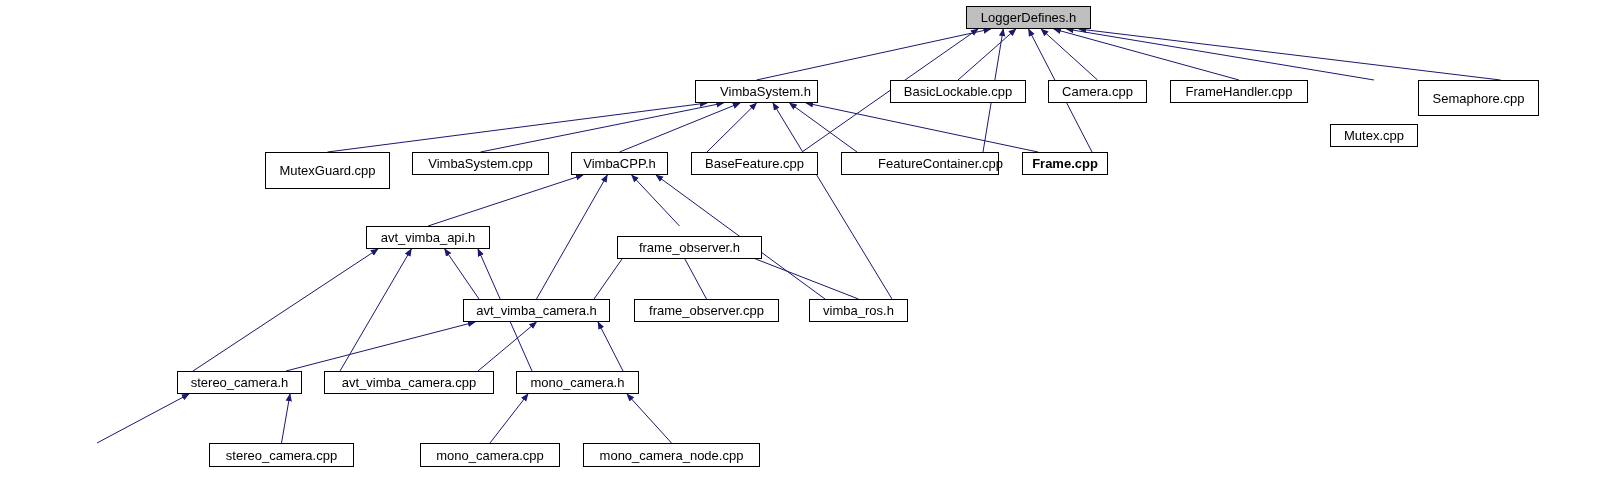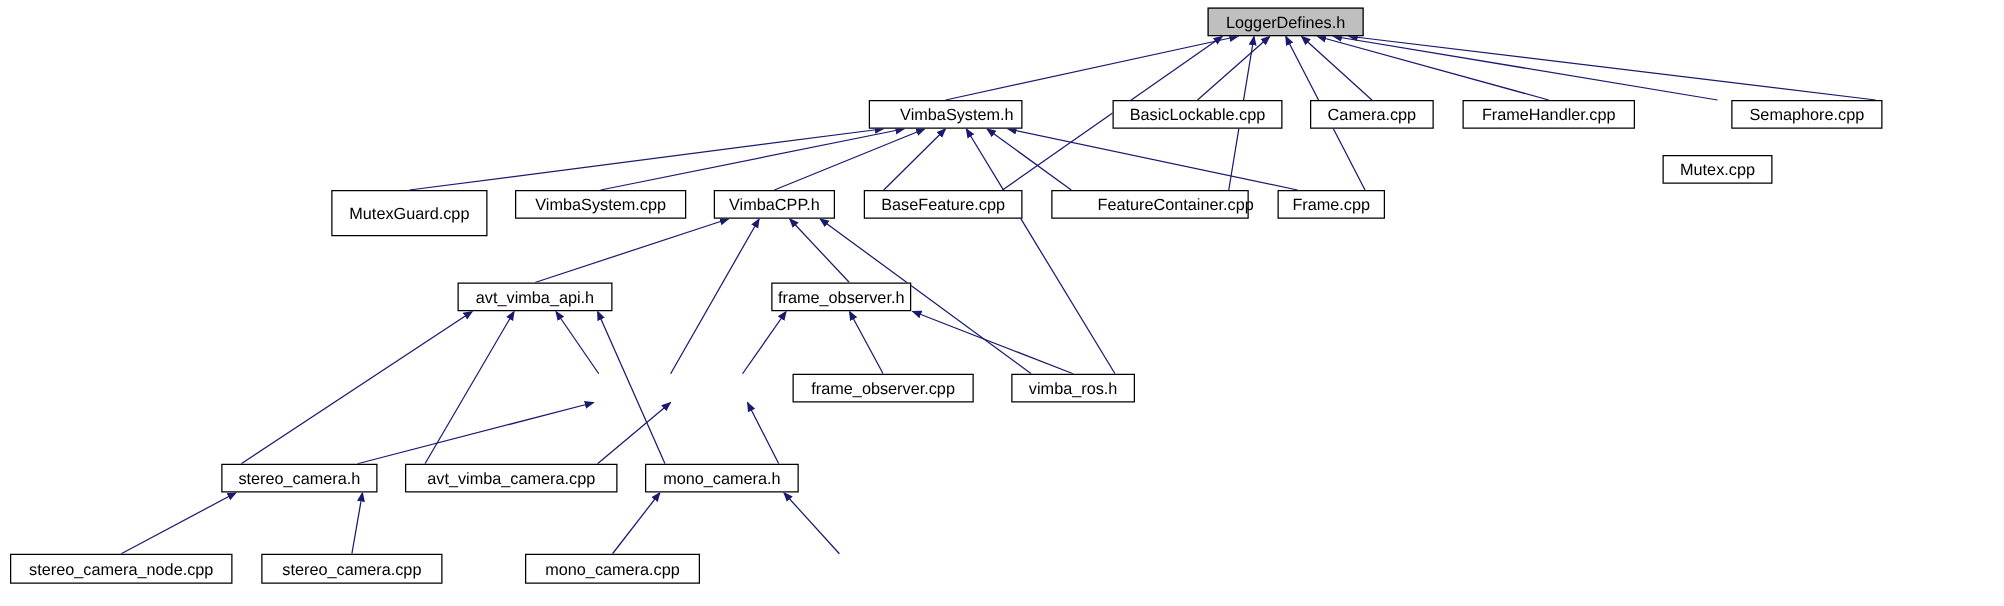--- a/index.html
+++ b/index.html
@@ -91,30 +91,31 @@
         <line x1="671.5" y1="443" x2="627" y2="394" class="edge" marker-end="url(#arrowhead)"></line>
       </g>
   </svg>
 
 <div class="node highlighted" style="left: 966px; top: 6px; width: 125px; height: 23px;">LoggerDefines.h</div>
     <div class="node" style="left: 695px; top: 80px; width: 123px; height: 23px; padding-left: 18px;">VimbaSystem.h</div>
     <div class="node" style="left: 890px; top: 80px; width: 136px; height: 23px;">BasicLockable.cpp</div>
     <div class="node" style="left: 1048px; top: 80px; width: 99px; height: 23px;">Camera.cpp</div>
     <div class="node" style="left: 1170px; top: 80px; width: 138px; height: 23px;">FrameHandler.cpp</div>
     <div class="node" style="left: 1330px; top: 80px; width: 88px; height: 23px; margin-top: 44px;">Mutex.cpp</div>
-    <div class="node" style="left: 1385px; top: 80px; width: 121px; height: 23px;">Semaphore.cpp</div>
+    <div class="node" style="left: 1418px; top: 80px; width: 121px; height: 36px;">Semaphore.cpp</div>
     <div class="node" style="left: 265px; top: 152px; width: 125px; height: 37px;">MutexGuard.cpp</div>
     <div class="node" style="left: 412px; top: 152px; width: 137px; height: 23px;">VimbaSystem.cpp</div>
     <div class="node" style="left: 571px; top: 152px; width: 97px; height: 23px;">VimbaCPP.h</div>
     <div class="node" style="left: 691px; top: 152px; width: 127px; height: 23px;">BaseFeature.cpp</div>
     <div class="node" style="left: 841px; top: 152px; width: 158px; height: 23px; padding-left: 41px;">FeatureContainer.cpp</div>
-    <div class="node" style="left: 1022px; top: 152px; width: 86px; height: 23px;">Frame.cpp</div>
+    <div class="node" style="left: 1022px; top: 152px; width: 86px; height: 23px; font-weight: bold;">Frame.cpp</div>
     <div class="node" style="left: 366px; top: 226px; width: 124px; height: 23px;">avt_vimba_api.h</div>
-    <div class="node" style="left: 617px; top: 226px; width: 112px; height: 23px;">frame_observer.h</div>
+    <div class="node" style="left: 617px; top: 236px; width: 145px; height: 23px;">frame_observer.h</div>
+    <div class="node" style="left: 463px; top: 299px; width: 147px; height: 23px;">avt_vimba_camera.h</div>
     <div class="node" style="left: 634px; top: 299px; width: 145px; height: 23px;">frame_observer.cpp</div>
     <div class="node" style="left: 809px; top: 299px; width: 99px; height: 23px;">vimba_ros.h</div>
     <div class="node" style="left: 177px; top: 371px; width: 125px; height: 23px;">stereo_camera.h</div>
     <div class="node" style="left: 324px; top: 371px; width: 170px; height: 23px;">avt_vimba_camera.cpp</div>
     <div class="node" style="left: 516px; top: 371px; width: 123px; height: 23px;">mono_camera.h</div>
-    <div class="node" style="left: 8px; top: 443px; width: 178px; height: 24px;">stereo_camera_node.cpp</div>
     <div class="node" style="left: 209px; top: 443px; width: 145px; height: 24px;">stereo_camera.cpp</div>
     <div class="node" style="left: 420px; top: 443px; width: 140px; height: 24px;">mono_camera.cpp</div>
+    <div class="node" style="left: 583px; top: 443px; width: 177px; height: 24px;">mono_camera_node.cpp</div>
   </div>
 
 </body></html>

